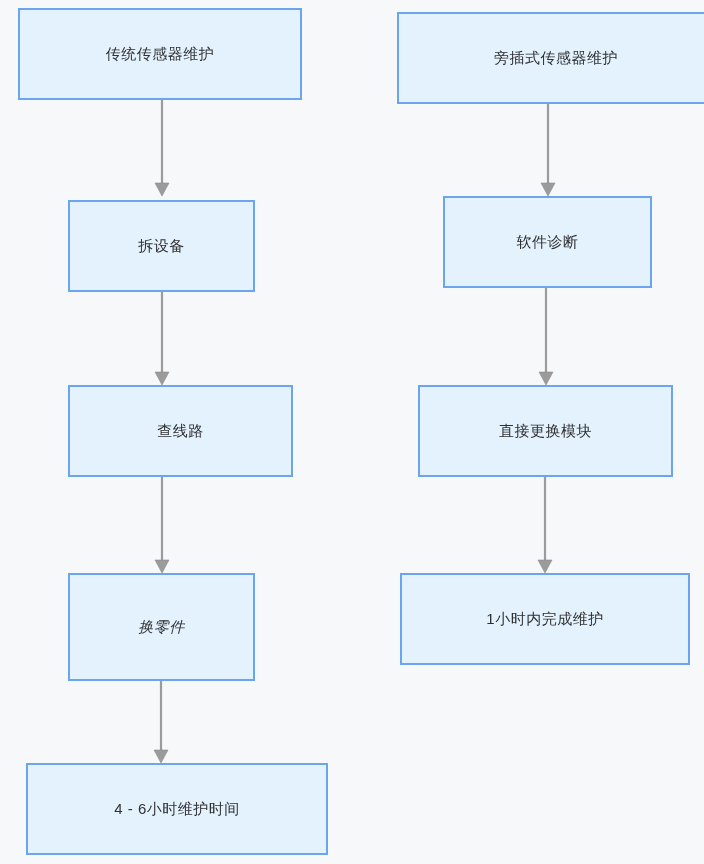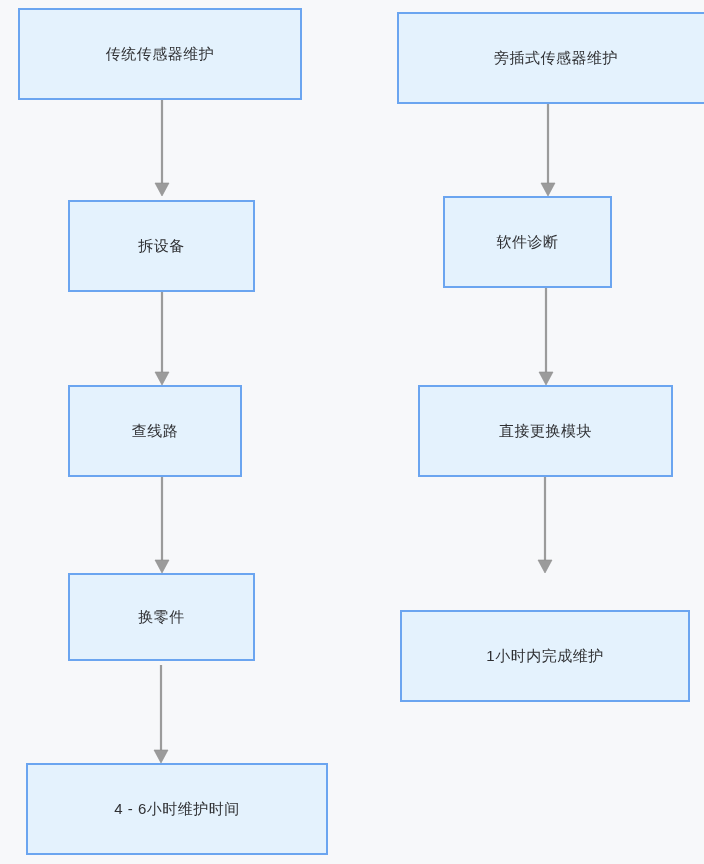--- a/index.html
+++ b/index.html
@@ -72,36 +72,36 @@
       <line x1="545" y1="477" x2="545" y2="562" class="edge-line"></line>
       <polygon points="538,560 552,560 545,573" class="edge-head"></polygon>
     </svg>
 
   <div class="node" style="left: 18px; top: 8px; width: 284px; height: 92px;">
     <span>传统传感器维护</span>
   </div>
   <div class="node" style="left: 68px; top: 200px; width: 187px; height: 92px;">
     <span>拆设备</span>
   </div>
-  <div class="node" style="left: 68px; top: 385px; width: 174px; height: 92px;">
+  <div class="node" style="left: 68px; top: 385px; width: 225px; height: 92px;">
     <span>查线路</span>
   </div>
-  <div class="node" style="left: 68px; top: 573px; width: 187px; height: 88px;">
+  <div class="node" style="left: 68px; top: 573px; width: 187px; height: 108px; font-style: italic;">
     <span>换零件</span>
   </div>
   <div class="node" style="left: 10px; top: 763px; width: 302px; height: 92px; margin-left: 16px;">
     <span>4 - 6小时维护时间</span>
   </div>
 
   <div class="node" style="left: 397px; top: 12px; width: 318px; height: 92px; text-align: right;">
     <span>旁插式传感器维护</span>
   </div>
-  <div class="node" style="left: 443px; top: 196px; width: 169px; height: 92px;">
+  <div class="node" style="left: 443px; top: 196px; width: 209px; height: 92px;">
     <span>软件诊断</span>
   </div>
   <div class="node" style="left: 418px; top: 385px; width: 255px; height: 92px;">
     <span>直接更换模块</span>
   </div>
-  <div class="node" style="left: 400px; top: 573px; width: 290px; height: 92px; margin-top: 37px;">
+  <div class="node" style="left: 400px; top: 573px; width: 290px; height: 92px;">
     <span>1小时内完成维护</span>
   </div>
 
 </div>
 
 </body></html>

